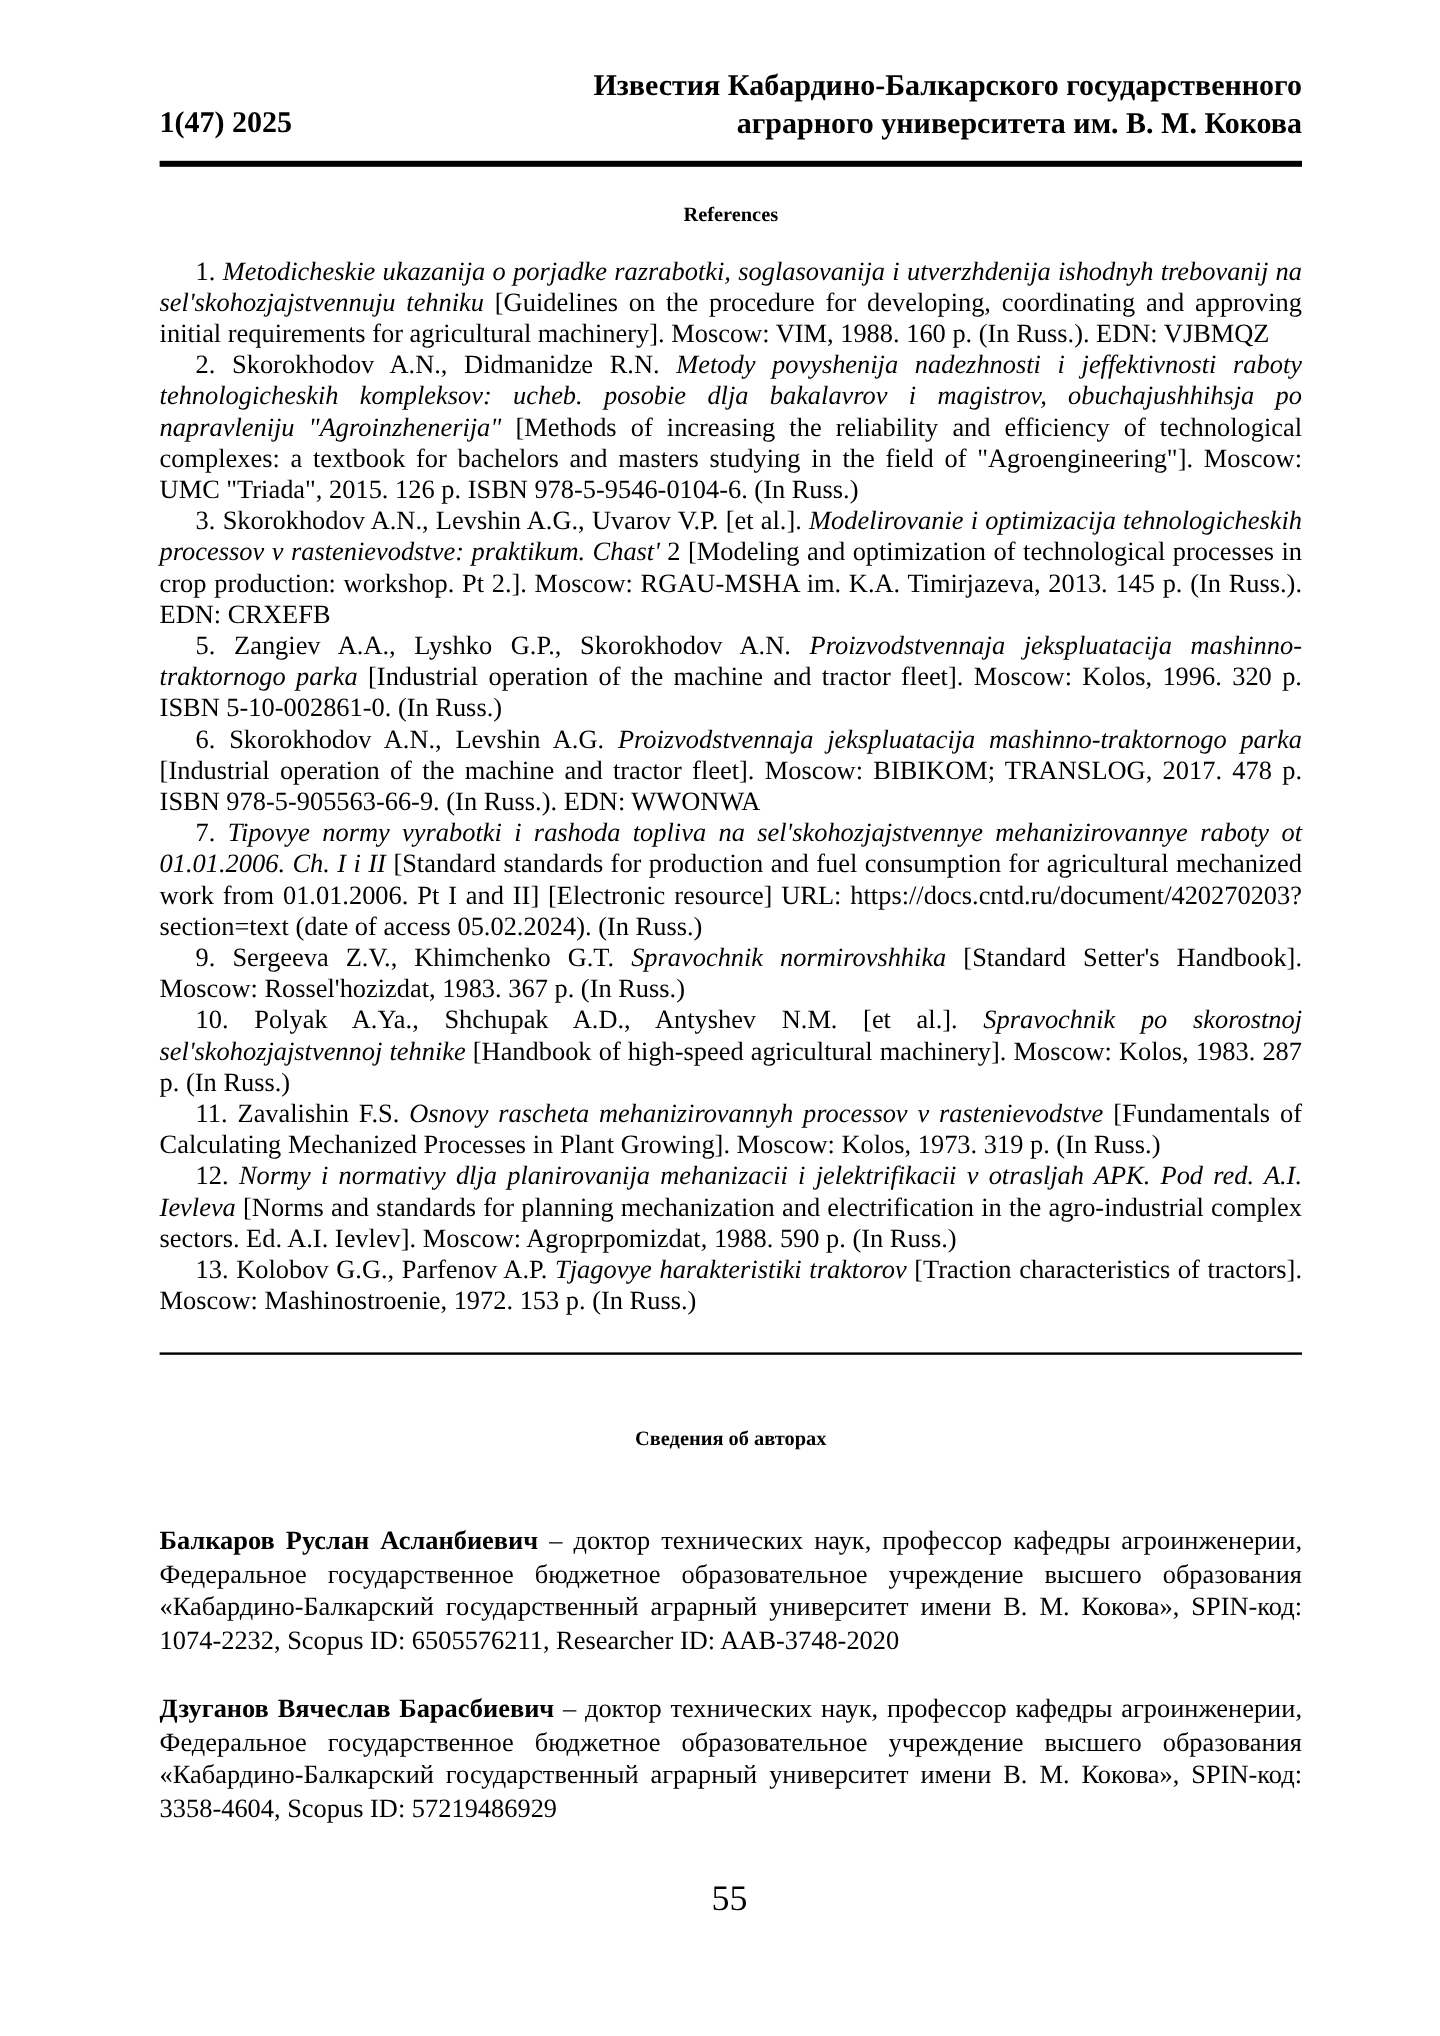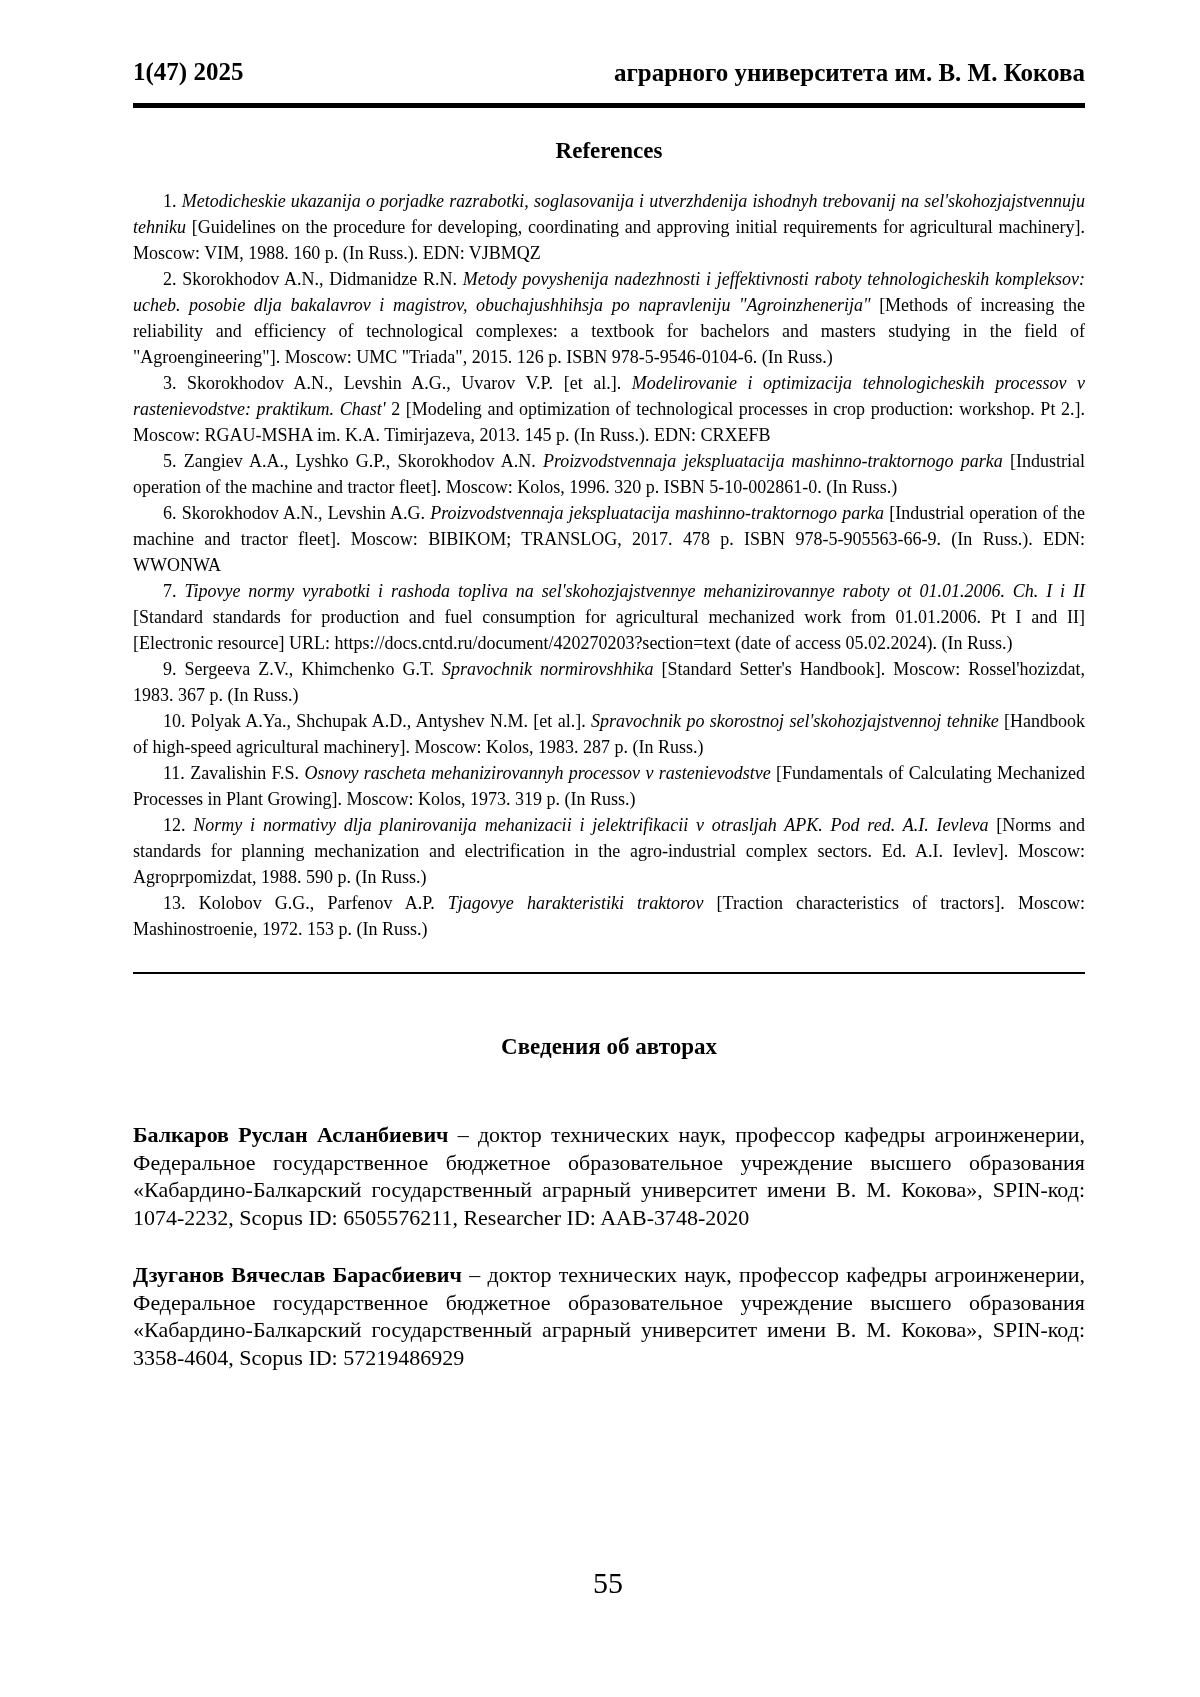--- a/index.html
+++ b/index.html
@@ -27,28 +27,28 @@
   .issue { white-space: nowrap; padding-bottom: 1px; }
   .journal-title { text-align: right; }
   .rule-thick {
     height: 5px;
     background: #000;
     margin-top: 14px;
   }
   .sec-title {
     text-align: center;
     font-weight: bold;
-    font-size: 23px;
+    font-size: 17px;
     margin: 0;
   }
   .references-title { margin-top: 30px; }
   .ref-list { margin-top: 24px; }
   .ref {
     margin: 0;
-    font-size: 18px;
+    font-size: 22px;
     line-height: 26px;
     text-align: justify;
     text-indent: 30px;
   }
   .it { font-style: italic; }
   .rule-thin {
     height: 2px;
     background: #000;
     margin-top: 30px;
   }
@@ -72,20 +72,21 @@
 </style>
 </head>
 <body>
 
 <div class="page">
   <div class="content">
 
     <div class="journal-header">
       <div class="issue">1(47) 2025</div>
       <div class="journal-title">
+        <div>Известия Кабардино-Балкарского государственного</div>
         <div>аграрного университета им. В. М. Кокова</div>
       </div>
     </div>
 
     <div class="rule-thick"></div>
 
     <h2 class="sec-title references-title">References</h2>
 
     <div class="ref-list" id="ref-list">
         <p class="ref"><span>1. </span><span class="it">Metodicheskie ukazanija o porjadke razrabotki, soglasovanija i utverzhdenija ishodnyh trebovanij na sel'skohozjajstvennuju tehniku </span><span>[Guidelines on the procedure for developing, coordinating and approving initial requirements for agricultural machinery]. Moscow: VIM, 1988. 160 p. (In Russ.). EDN: VJBMQZ</span></p>

